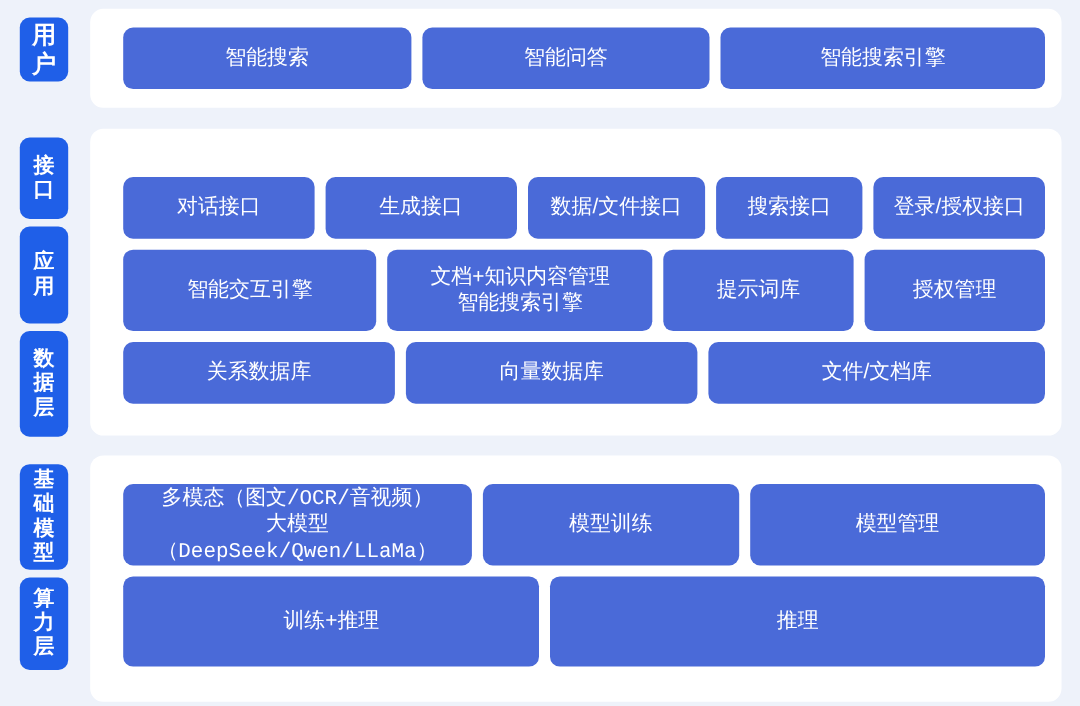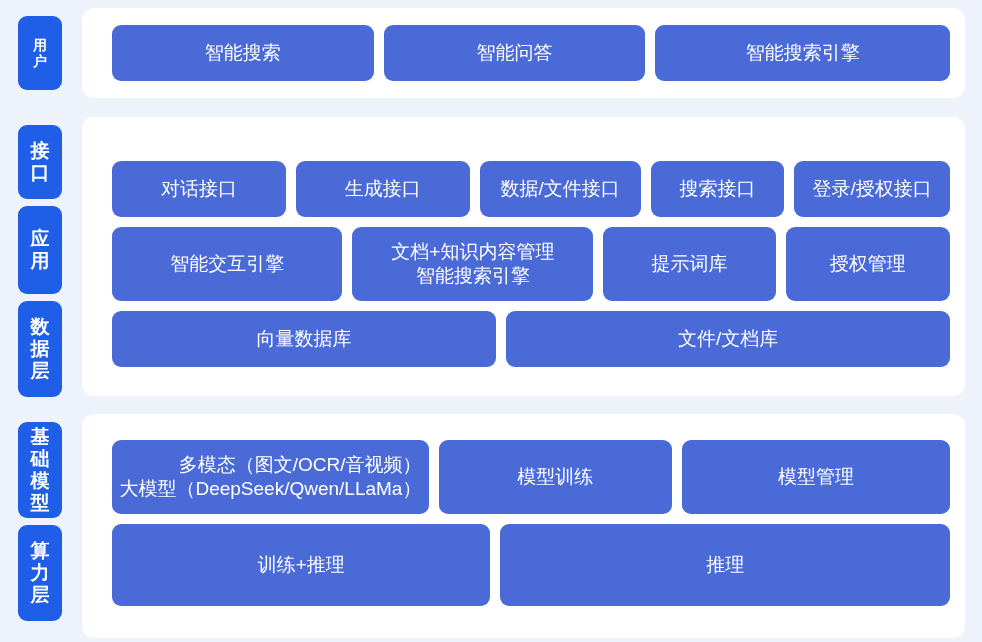--- a/index.html
+++ b/index.html
@@ -104,41 +104,41 @@
     font-size: 19px;
     line-height: 1.28;
     box-sizing: border-box;
     padding: 4px 6px;
     white-space: pre-line;
   }
 
   
   #sec-user { left: 0; top: 4px; width: 982px; height: 98px; }
   #sec-user .rail { top: 12px; height: 74px; }
-  #sec-user .rail-tab { height: 74px; font-size: 14px; }
+  #sec-user .rail-tab { height: 58px; font-size: 22px; }
   #sec-user .panel { left: 82px; top: 4px; width: 883px; height: 90px; }
   #sec-user .cell { height: 56px; }
 
   
   #sec-mid { left: 0; top: 117px; width: 982px; height: 279px; }
   #sec-mid .rail { top: 8px; }
   #sec-mid .panel { left: 82px; top: 0px; width: 883px; height: 279px; }
   #sec-mid .panel-inner { justify-content: flex-start; padding-top: 44px; }
   #sec-mid .cell { height: 56px; }
   #sec-mid .row-app .cell { height: 74px; }
 
   
   #sec-base { left: 0; top: 414px; width: 982px; height: 224px; }
   #sec-base .rail { top: 8px; }
   #sec-base .panel { left: 82px; top: 0px; width: 883px; height: 224px; }
   #sec-base .panel-inner { justify-content: flex-start; padding-top: 26px; }
   #sec-base .cell { height: 74px; }
   #sec-base .row-compute .cell { height: 82px; }
 
-  .latin { font-family: Liberation Sans, sans-serif; text-align: right; }
+  .latin { font-family: Liberation Mono, monospace; }
 </style>
 </head>
 <body>
 
 <div class="diagram">
 
   <div class="band" id="sec-user">
     <div class="rail">
       <div class="rail-tab">
         <span>用户</span>
@@ -180,34 +180,35 @@
 
         <div class="row row-app">
           <div class="cell" style="flex:2.48">智能交互引擎</div>
           <div class="cell" style="flex:2.60">文档+知识内容管理
 智能搜索引擎</div>
           <div class="cell" style="flex:1.82">提示词库</div>
           <div class="cell" style="flex:1.73">授权管理</div>
         </div>
 
         <div class="row row-data">
+          <div class="cell" style="flex:2.60">关系数据库</div>
           <div class="cell" style="flex:2.80">向量数据库</div>
           <div class="cell" style="flex:3.25">文件/文档库</div>
         </div>
 
       </div>
     </div>
   </div>
 
   <div class="band" id="sec-base">
     <div class="rail">
       <div class="rail-tab" style="height:96px">
         <span>基础模型</span>
       </div>
-      <div class="rail-tab" style="height:96px">
+      <div class="rail-tab" style="height:84px">
         <span>算力层</span>
       </div>
     </div>
     <div class="panel">
       <div class="panel-inner">
 
         <div class="row row-foundation">
           <div class="cell latin" style="flex:3.45">多模态（图文/OCR/音视频）
 大模型（DeepSeek/Qwen/LLaMa）</div>
           <div class="cell" style="flex:2.50">模型训练</div>

